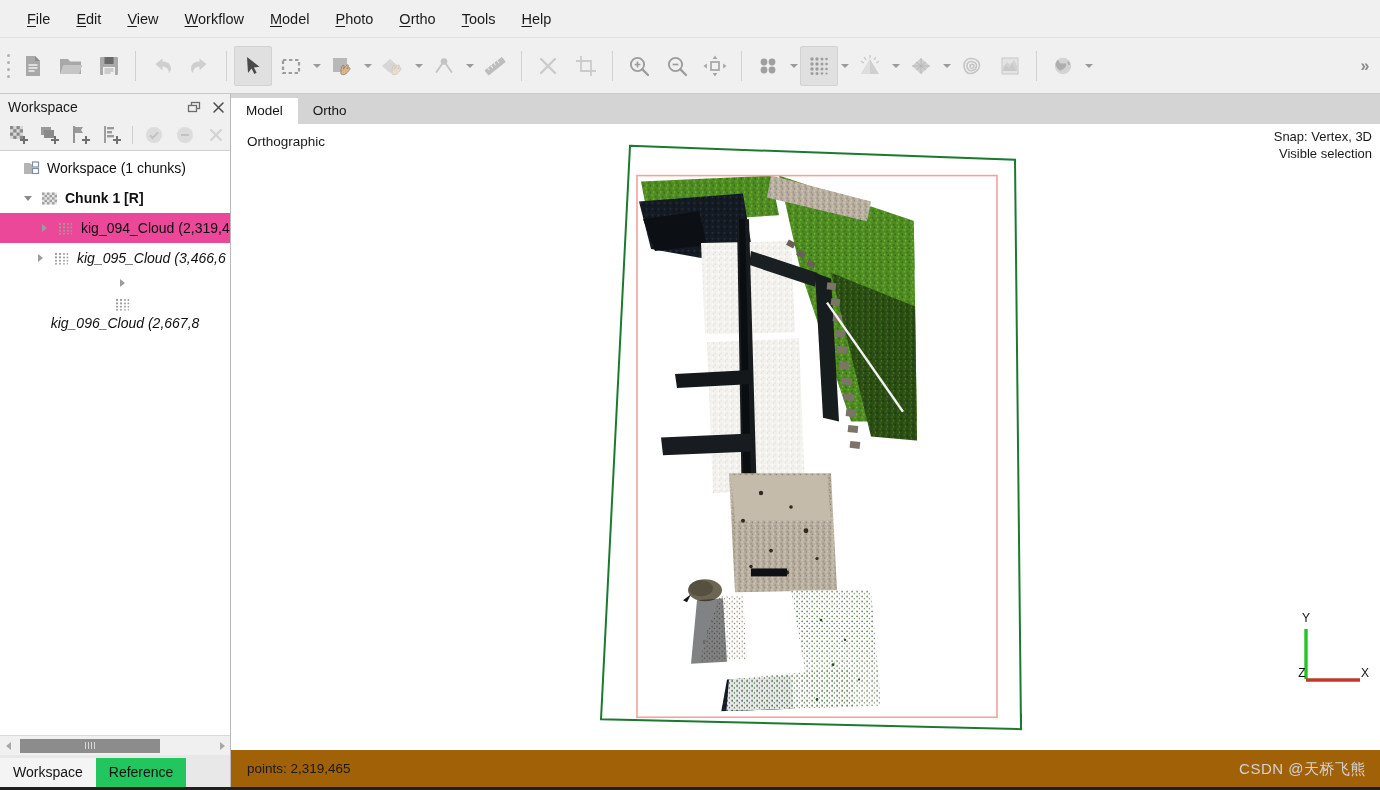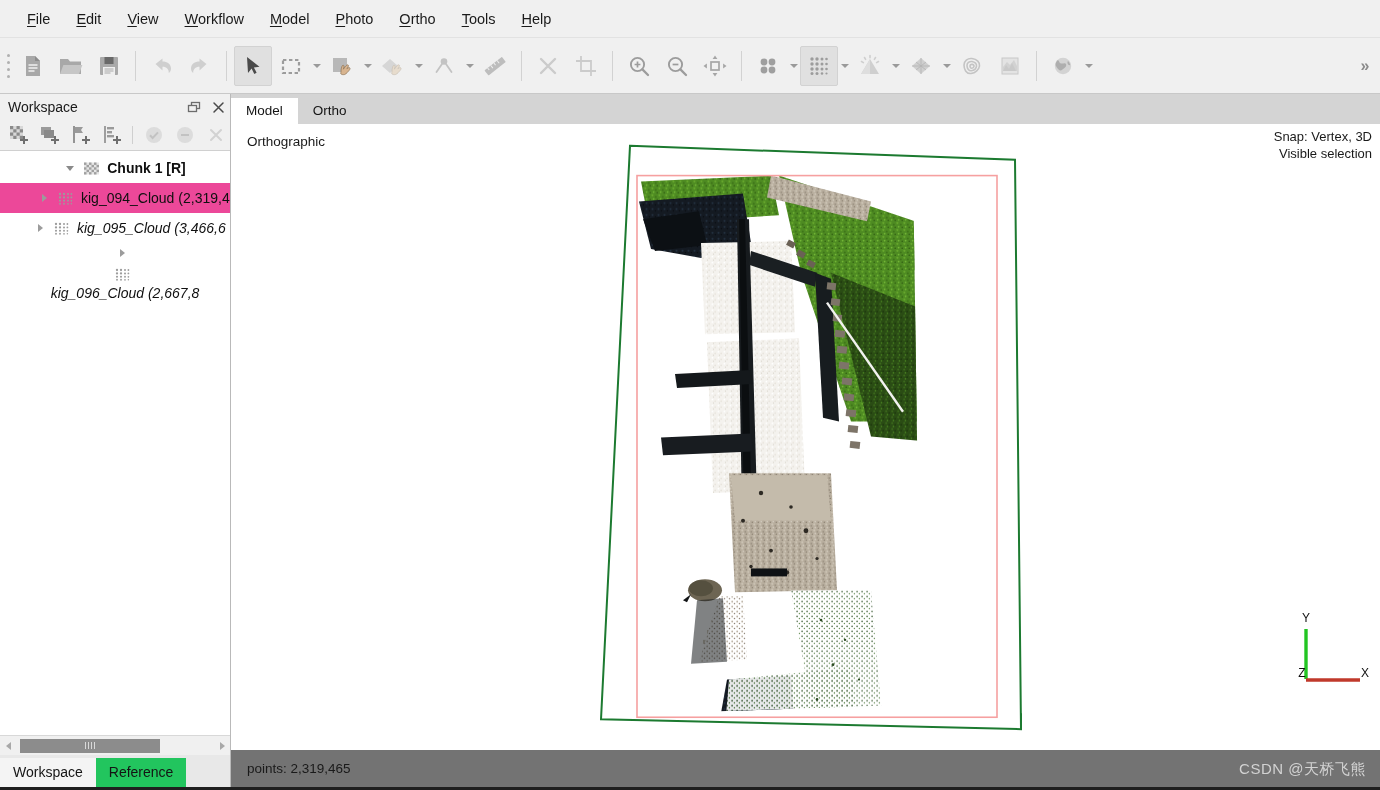--- a/index.html
+++ b/index.html
@@ -147,21 +147,21 @@
   #vp-label-tr {
     position: absolute; right: 8px; top: 4px; font-size: 13px; color: #1a1a1a;
     text-align: right; line-height: 17px;
   }
   #vp-svg { position: absolute; inset: 0; width: 100%; height: 100%; }
 
   #axis-gizmo { position: absolute; right: 8px; bottom: 58px; width: 78px; height: 82px; }
   #axis-gizmo text { font-family: "Liberation Sans", sans-serif; font-size: 12px; fill: #111; }
 
   #statusbar {
-    height: 38px; flex: 0 0 38px; background: #737373; position: relative;
+    height: 38px; flex: 0 0 38px; background: #a16207; position: relative;
     display: flex; align-items: center; border-top: 1px solid #ffffff;
   }
   #status-points { font-size: 13.5px; color: #1a1a1a; padding-left: 16px; }
   #watermark {
     position: absolute; right: 14px; top: 50%; transform: translateY(-50%);
     font-size: 15px; color: #d2d2d2; letter-spacing: 0.5px; white-space: nowrap;
   }
   #bottomline { height: 3px; flex: 0 0 3px; background: #1f1f1f; }
 </style>
 </head>
@@ -510,22 +510,33 @@
           <svg width="20" height="20" viewBox="0 0 20 20">
               <g stroke="#d2d2d2" stroke-width="2" stroke-linecap="round">
                 <path d="M5 5l10 10M15 5L5 15"></path>
               </g>
             </svg>
         </span>
       </div>
 
       <div id="tree">
 
-
-        <div class="tree-row bold" style="padding-left:18px;justify-content:center;">
+        <div class="tree-row">
+          <span class="twisty"></span>
+          <span class="ticon">
+            <svg width="17" height="17" viewBox="0 0 17 17">
+                <path d="M1 3h6l1.2 1.6H9V14H1z" fill="#b4b4b4"></path>
+                <rect x="9.5" y="2" width="6" height="5" fill="none" stroke="#7d8f9d" stroke-width="1.2"></rect>
+                <rect x="9.5" y="8.5" width="6" height="5" fill="none" stroke="#7d8f9d" stroke-width="1.2"></rect>
+              </svg>
+          </span>
+          <span class="tlabel">Workspace (1 chunks)</span>
+        </div>
+
+        <div class="tree-row bold" style="padding-left:18px;">
           <span class="twisty expanded"></span>
           <span class="ticon">
             <svg width="17" height="17" viewBox="0 0 17 17">
                 <rect x="1" y="2.5" width="15" height="12" fill="#e6e6e6"></rect>
                 <g fill="#a0a0a0">
                   <rect x="1" y="2.5" width="2.5" height="2.4"></rect>
                   <rect x="6" y="2.5" width="2.5" height="2.4"></rect>
                   <rect x="11" y="2.5" width="2.5" height="2.4"></rect>
                   <rect x="3.5" y="4.9" width="2.5" height="2.4"></rect>
                   <rect x="8.5" y="4.9" width="2.5" height="2.4"></rect>

